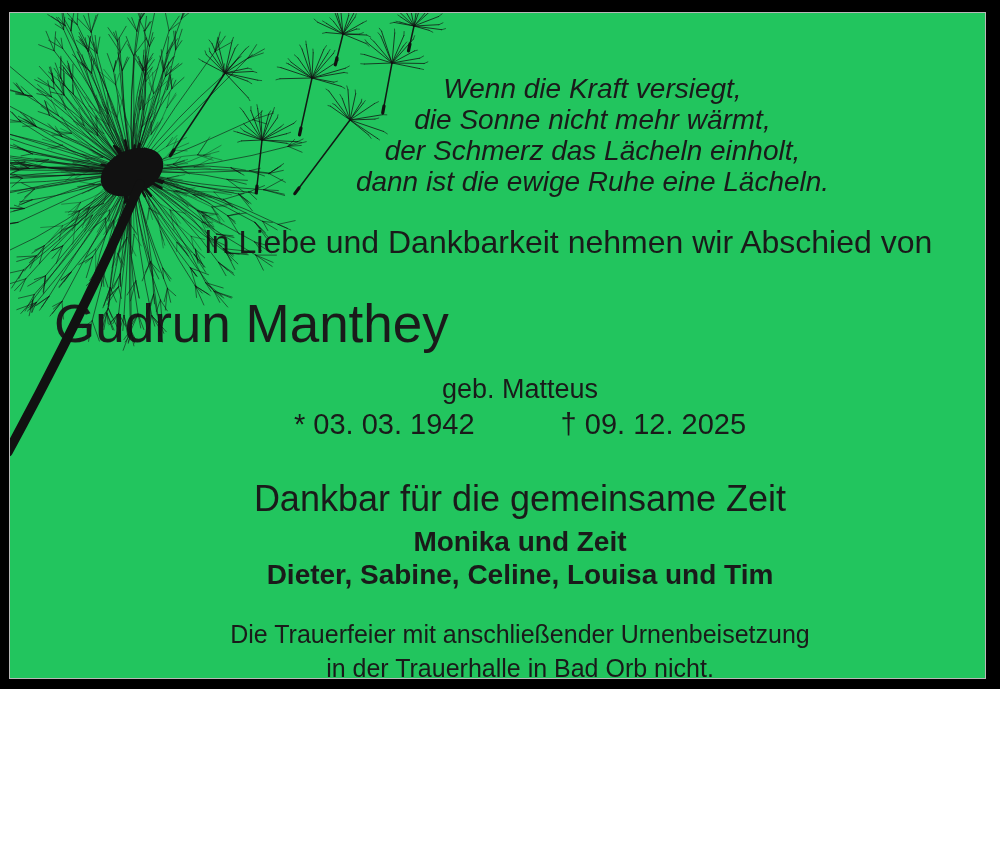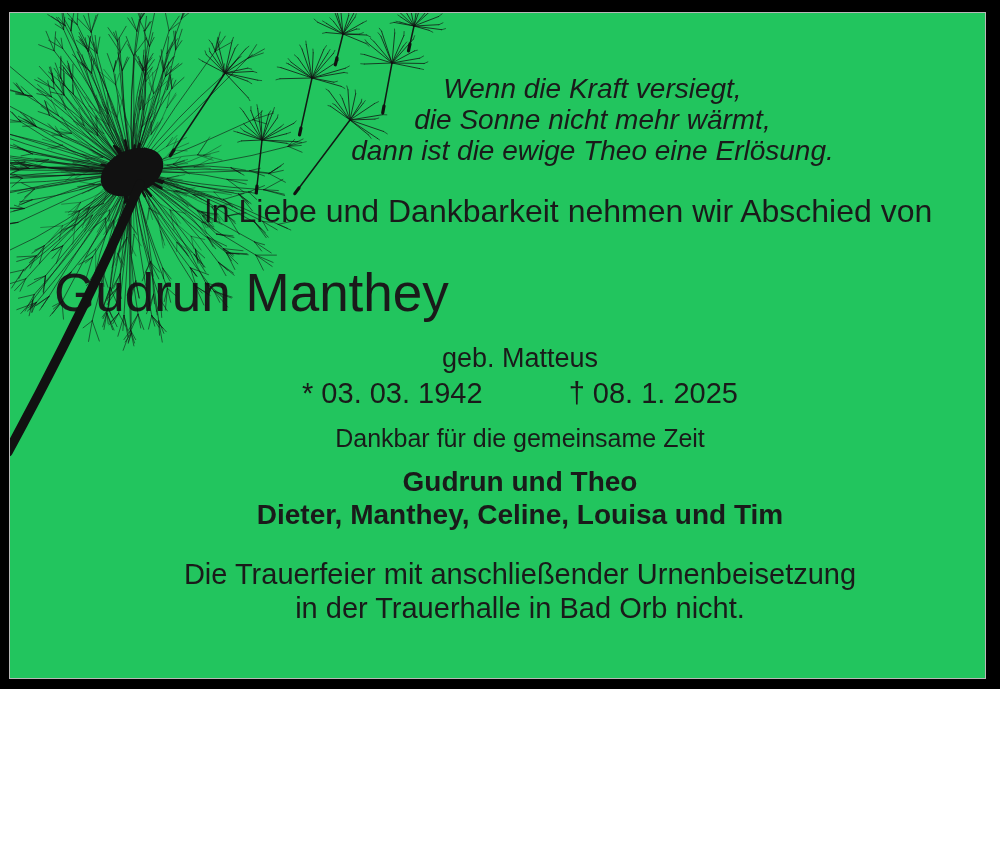--- a/index.html
+++ b/index.html
@@ -22,24 +22,24 @@
   #dandelion{position:absolute;left:-9px;top:-12px;width:452px;height:484px;}
 
   .poem{margin:61px 0 0 190px;text-align:center;font-style:italic;
         font-size:28px;line-height:31px;}
   .intro{margin:26px 8px 0 150px;text-align:center;font-size:32px;line-height:38px;}
   .name{margin:24px 0 0 45px;text-align:left;font-size:53px;font-weight:400;
         line-height:78px;letter-spacing:0px;}
   .maiden{margin:10px 0 0 45px;text-align:center;font-size:27px;line-height:32px;}
   .dates{margin:2px 0 0 45px;text-align:center;font-size:29px;line-height:34px;}
   .dates-gap{display:inline-block;width:86px;}
-  .thanks{margin:12px 0 0 45px;text-align:center;font-size:25px;line-height:33px;}
+  .thanks{margin:41px 0 0 45px;text-align:center;font-size:36px;line-height:33px;}
   .family{margin:10px 0 0 45px;text-align:center;font-size:28px;font-weight:700;
           line-height:33px;}
-  .funeral{margin:26px 0 0 45px;text-align:center;font-size:29px;line-height:34px;}
+  .funeral{margin:26px 0 0 45px;text-align:center;font-size:25px;line-height:34px;}
   .condolence{margin:20px 0 0 45px;text-align:center;font-size:28px;line-height:33px;}
 </style>
 </head>
 <body>
 
 <div class="ad">
   <div class="content">
 
     <svg id="dandelion" viewBox="0 0 452 484">
         <path d="M123.1 170.8 Q55.2 162.2 -12.6 153.0" stroke="#111111" fill="none" stroke-width="0.7" stroke-opacity="0.85" stroke-linecap="round"></path>
@@ -1353,38 +1353,39 @@
         <line x1="438.9741647309383" y1="24.67117090246599" x2="442.9488693033424" y2="22.798407417378424" stroke="#111111" stroke-width="0.7" stroke-opacity="0.8" stroke-linecap="round"></line>
         <line x1="414" y1="26" x2="441.6543909731613" y2="29.682409314509258" stroke="#111111" stroke-width="0.85" stroke-opacity="0.9" stroke-linecap="round"></line>
         <line x1="441.6543909731613" y1="29.682409314509258" x2="445.52138872754847" y2="28.614029223675416" stroke="#111111" stroke-width="0.7" stroke-opacity="0.8" stroke-linecap="round"></line>
         <line x1="414" y1="26" x2="429.1444344860996" y2="30.354634870364215" stroke="#111111" stroke-width="0.85" stroke-opacity="0.9" stroke-linecap="round"></line>
         <line x1="429.1444344860996" y1="30.354634870364215" x2="432.8166096618404" y2="32.269316520645845" stroke="#111111" stroke-width="0.7" stroke-opacity="0.8" stroke-linecap="round"></line>
       </svg>
 
     <div class="poem">
       <div>Wenn die Kraft versiegt,</div>
       <div>die Sonne nicht mehr wärmt,</div>
-      <div>dann ist die ewige Theo eine Erlösung.</div>
+      <div>der Schmerz das Lächeln einholt,</div>
+      <div>dann ist die ewige Ruhe eine Lächeln.</div>
     </div>
 
     <div class="intro">ln Liebe und Dankbarkeit nehmen wir Abschied von</div>
 
     <div class="name">Gudrun Manthey</div>
 
     <div class="maiden">geb. Matteus</div>
 
     <div class="dates">
-      <span>* 03. 03. 1942</span><span class="dates-gap"></span><span>† 08. 1. 2025</span>
+      <span>* 03. 03. 1942</span><span class="dates-gap"></span><span>† 09. 12. 2025</span>
     </div>
 
     <div class="thanks">Dankbar für die gemeinsame Zeit</div>
 
     <div class="family">
-      <div>Gudrun und Theo</div>
-      <div>Dieter, Manthey, Celine, Louisa und Tim</div>
+      <div>Monika und Zeit</div>
+      <div>Dieter, Sabine, Celine, Louisa und Tim</div>
     </div>
 
     <div class="funeral">
       <div>Die Trauerfeier mit anschließender Urnenbeisetzung</div>
       <div>in der Trauerhalle in Bad Orb nicht.</div>
     </div>
 
 
   </div>
 </div>

